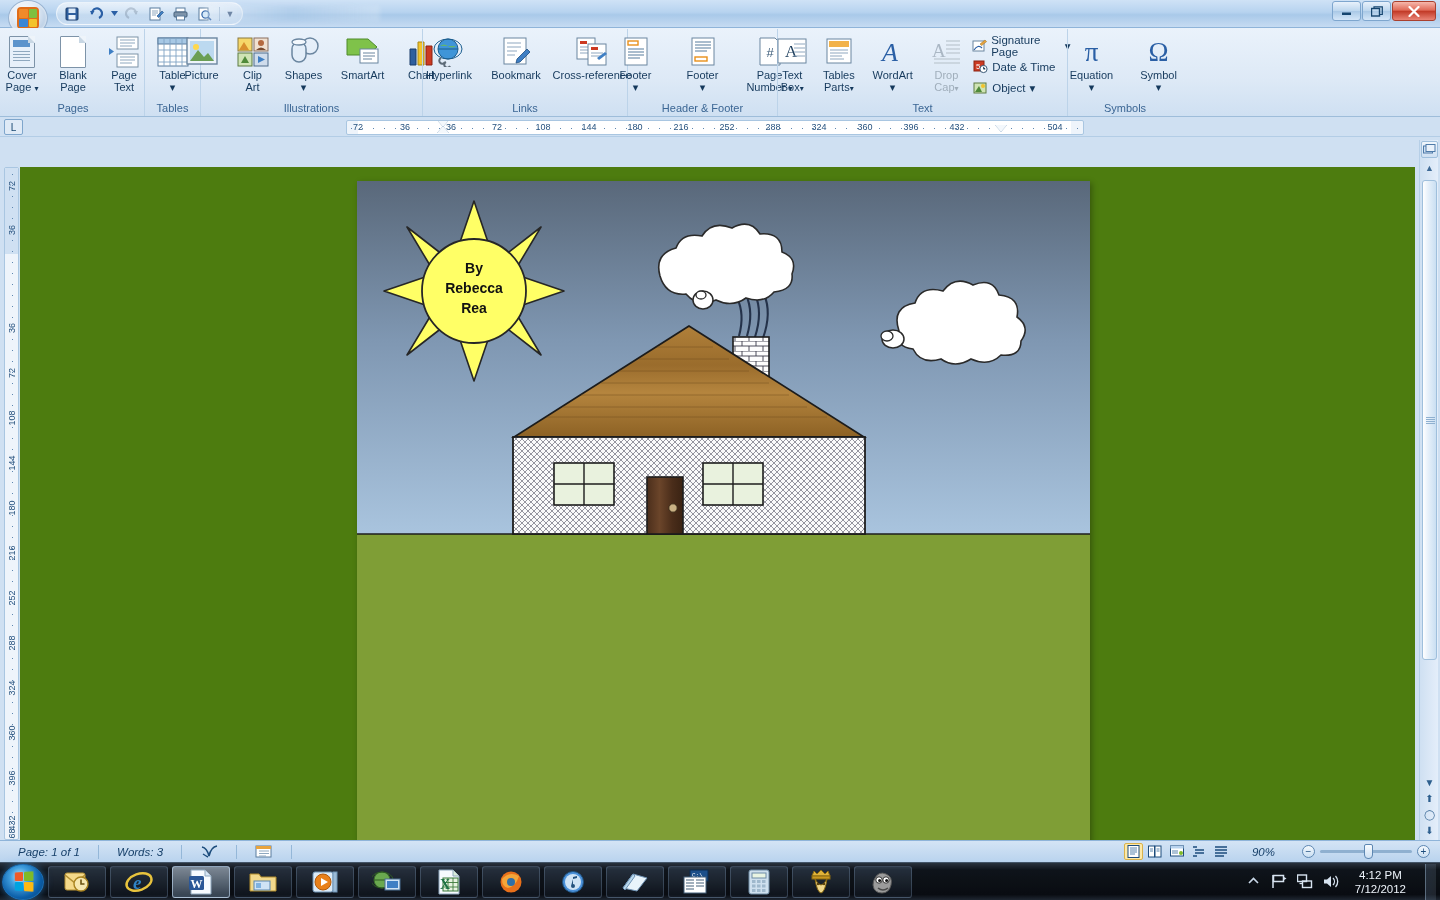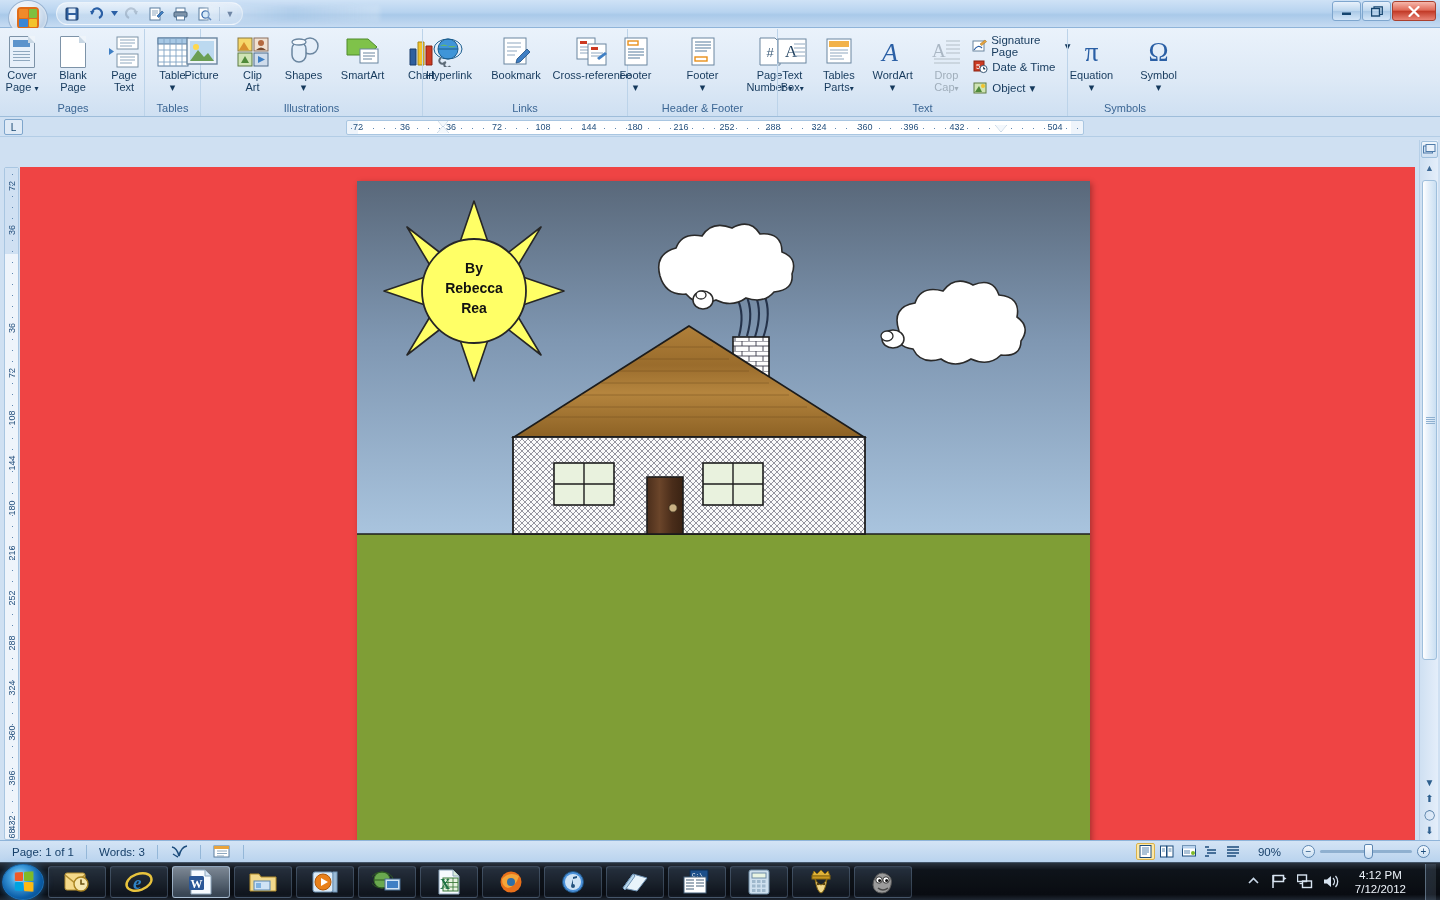--- a/index.html
+++ b/index.html
@@ -208,21 +208,21 @@
   .vruler .vseg{
     position:absolute; left:50%; font-size:9px; color:#27527e;
     transform: translate(-50%,-50%) rotate(-90deg); white-space:nowrap;
   }
   .vruler .vdot{ position:absolute; left:7px; width:1px;height:1px;background:#5d86b0; }
   .vruler-shade{ position:absolute; left:0; right:0; background:#cfe0f2; }
 
   
   .docarea{
     position:absolute; left:20px; top:167px; right:25px; bottom:22px;
-    background:#ef4444;
+    background:#4d7c0f;
     overflow:hidden;
   }
   .page{
     position:absolute; left:337px; top:14px; width:733px; height:900px;
     background:#fff; box-shadow: 2px 2px 6px rgba(0,0,0,0.3);
   }
 
   
   .scene{ position:absolute; left:0; top:0; width:733px; height:665px; }
 
@@ -258,21 +258,21 @@
     color:#2d5f8e; font-size:10px; cursor:pointer;
   }
 
   
   .statusbar{
     position:absolute; left:0; bottom:0; width:100%; height:22px;
     background: linear-gradient(to bottom,#d4e4f5,#b9d3ee);
     border-top:1px solid #8fb4d9;
     display:flex; align-items:center; font-size:11.5px; color:#17406a;
   }
-  .sb-item{ padding:0 12px; height:18px; display:flex;align-items:center; cursor:pointer; }
+  .sb-item{ padding:0 18px; height:18px; display:flex;align-items:center; cursor:pointer;font-style:italic; }
   .sb-sep{ width:1px;height:14px;background:#94b7d8; }
   .sb-right{ margin-left:auto; display:flex; align-items:center; gap:3px; padding-right:10px; }
   .viewbtn{
     width:19px;height:17px; border:1px solid transparent; border-radius:2px;
     display:flex;align-items:center;justify-content:center; cursor:pointer;
     color:#1c4c7c; font-size:11px;
   }
   .viewbtn.active{ background:#fde9a8; border-color:#d9b24c; }
   .zoomslider{ display:flex; align-items:center; gap:5px; margin-left:6px; }
   .zs-btn{

